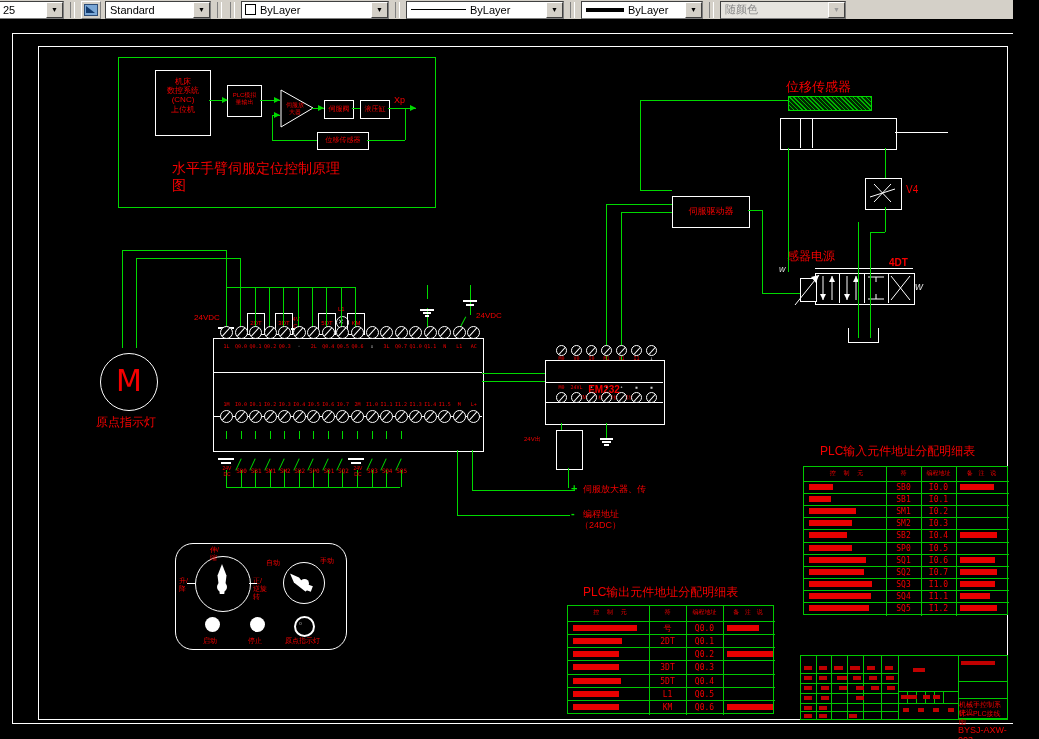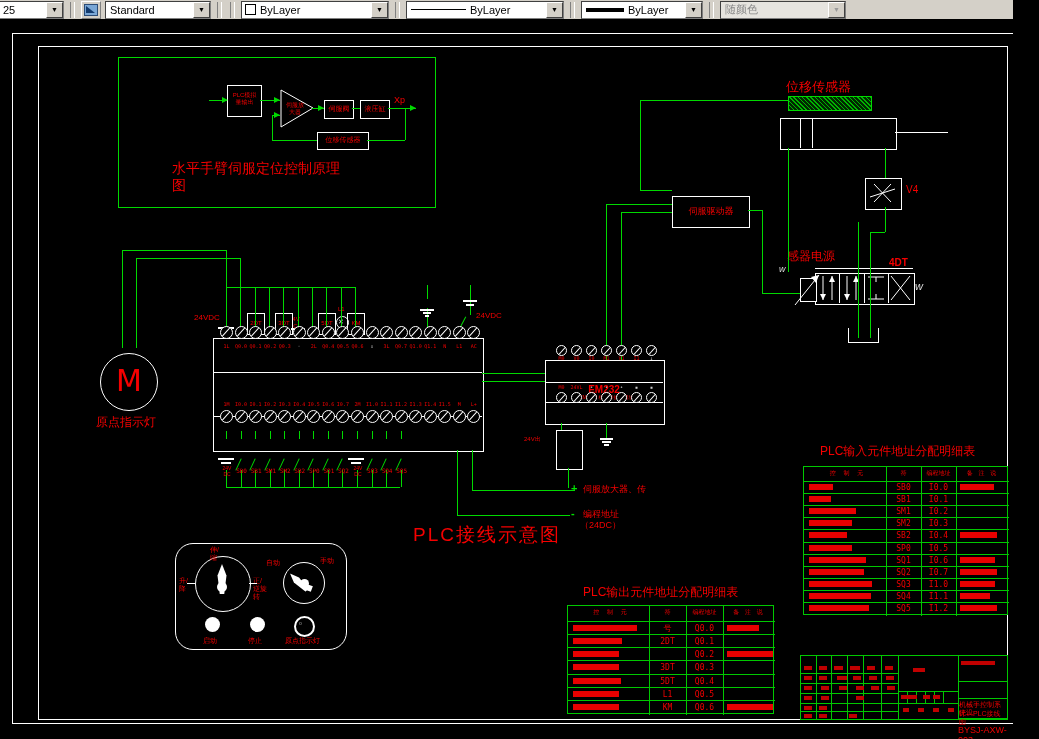--- a/index.html
+++ b/index.html
@@ -84,20 +84,28 @@
       <span class="btn">▼</span>
     </div>
   </div>
 
   <div class="cv" id="cv">
 
     <div class="abs" style="left:12px;top:14px;width:1011px;height:689px;border:1px solid #fff;"></div>
     <div class="abs" style="left:38px;top:27px;width:968px;height:672px;border:1px solid #fff;"></div>
 
     <div class="gbox" style="left:118px;top:38px;width:316px;height:149px;"></div>
+    <div class="wbox" style="left:155px;top:51px;width:54px;height:64px;">
+      <div class="rl" style="left:0;top:6px;width:54px;text-align:center;font-size:8px;">
+        <div>机床</div>
+        <div>数控系统</div>
+        <div>(CNC)</div>
+        <div>上位机</div>
+      </div>
+    </div>
     <div class="wbox" style="left:227px;top:66px;width:33px;height:30px;">
       <div class="rl" style="left:0;top:6px;width:33px;text-align:center;font-size:6px;">
         <div>PLC模拟</div>
         <div>量输出</div>
       </div>
     </div>
     <svg class="abs" style="left:280px;top:70px;" width="34" height="40">
       <polygon points="1,1 1,38 33,19" fill="none" stroke="#fff" stroke-width="1"></polygon>
     </svg>
     <div class="rl" style="left:282px;top:83px;width:26px;font-size:6px;text-align:center;">
@@ -204,21 +212,20 @@
     <svg class="abs" style="left:793px;top:252px;" width="30" height="36">
       <line x1="2" y1="34" x2="26" y2="4" stroke="#fff"></line>
         <polygon points="26,4 18,6 23,12" fill="#fff"></polygon>
     </svg>
     <div class="wl" style="left:779px;top:245px;font-size:9px;font-style:italic;">w</div>
     <div class="wl" style="left:915px;top:261px;font-size:11px;font-style:italic;">w</div>
     <div class="wline" style="left:848px;top:309px;width:1px;height:14px;"></div>
     <div class="wline" style="left:878px;top:309px;width:1px;height:14px;"></div>
     <div class="wline" style="left:848px;top:323px;width:31px;height:1px;"></div>
 
-    <div class="rl" style="left:413px;top:505px;font-size:19px;letter-spacing:2px;">PLC接线示意图</div>
     <div class="gl" style="left:571px;top:463px;font-size:11px;font-weight:bold;">+</div>
     <div class="rl" style="left:583px;top:465px;font-size:9px;">伺服放大器、传</div>
     <div class="gl" style="left:571px;top:488px;font-size:11px;font-weight:bold;">-</div>
     <div class="rl" style="left:583px;top:490px;font-size:9px;">编程地址</div>
     <div class="rl" style="left:580px;top:501px;font-size:9px;">（24DC）</div>
 
     <div class="abs" style="left:175px;top:524px;width:170px;height:105px;border:1px solid #fff;border-radius:18px;"></div>
     <div class="abs" style="left:195px;top:537px;width:54px;height:54px;border:1px solid #fff;border-radius:50%;"></div>
     <div class="knob-ptr" style="left:214px;top:545px;width:16px;height:30px;"></div>
     <div class="dotbtn" style="left:217px;top:563px;width:10px;height:10px;"></div>

